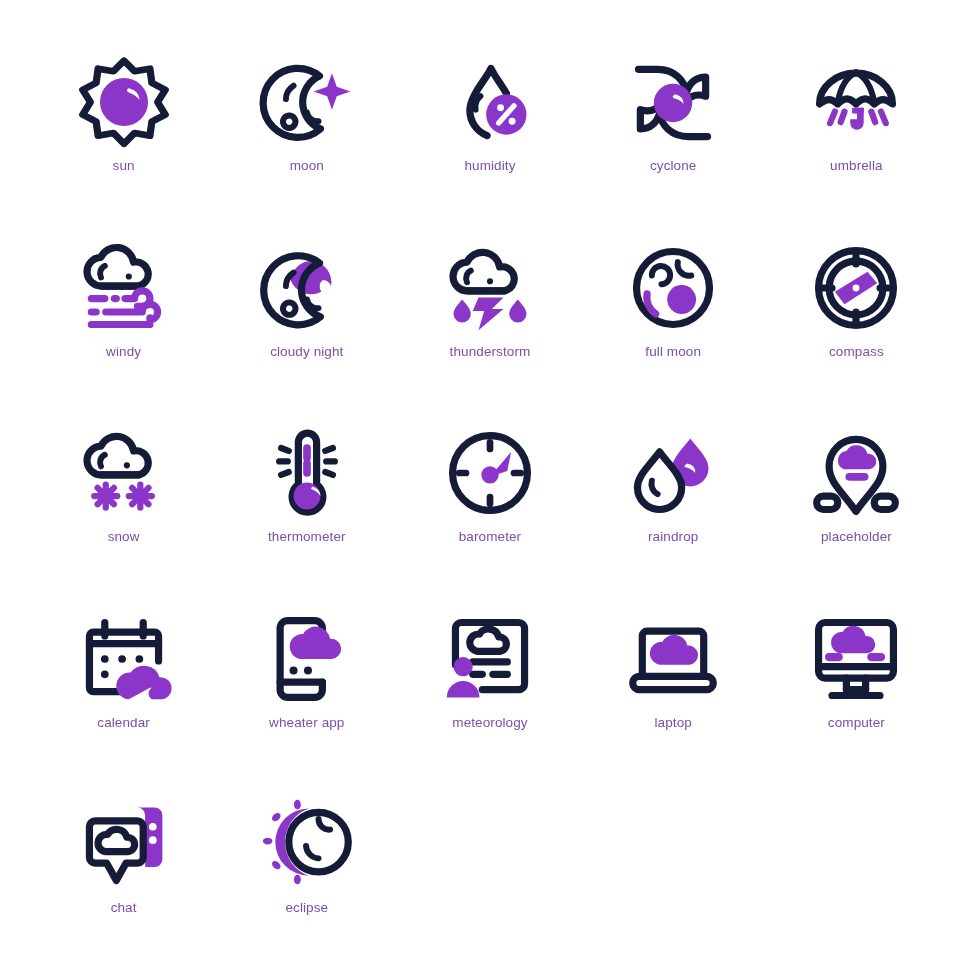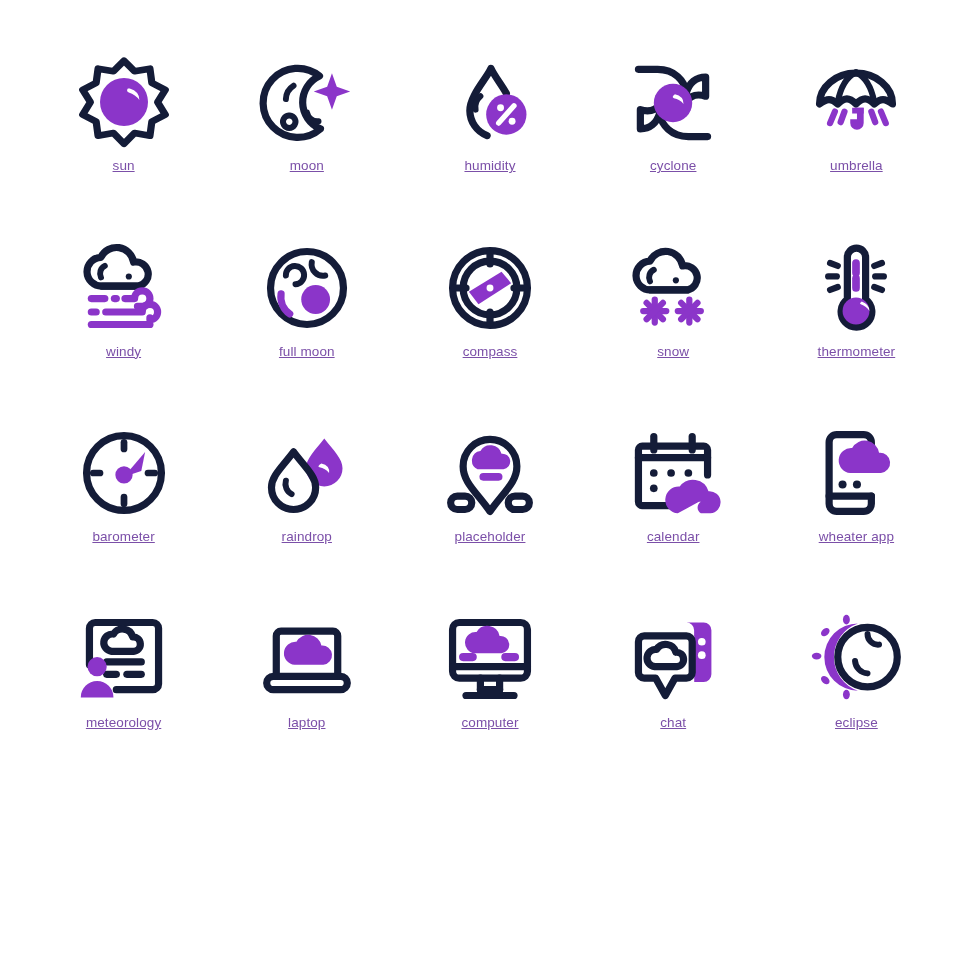--- a/index.html
+++ b/index.html
@@ -45,21 +45,20 @@
   }
   .icon-label {
     margin-top: 9px;
     font-size: 13.5px;
     font-weight: 400;
     letter-spacing: 0.1px;
     color: #7b4fa8;
     text-align: center;
     line-height: 1.1;
     white-space: nowrap;
-    text-decoration: underline;
   }
   
   .st { fill: none; stroke: #141c38; stroke-width: 7.5; stroke-linecap: round; stroke-linejoin: round; }
   .st-thin { fill: none; stroke: #141c38; stroke-width: 6.2; stroke-linecap: round; stroke-linejoin: round; }
   .sp { fill: none; stroke: #8b35c9; stroke-width: 7.5; stroke-linecap: round; stroke-linejoin: round; }
   .fp { fill: #8b35c9; }
   .fd { fill: #141c38; }
   .fw { fill: #ffffff; }
 </style>
 </head>
@@ -146,22 +145,48 @@
         <path class="sp" d="M40 61 h2"></path>
         <path class="sp" d="M51 61 h10 a8 8 0 1 1 8 8 h-5"></path>
         <path class="sp" d="M16 75 h5"></path>
         <path class="sp" d="M31 75 h38 a8 8 0 1 1 8 8 v-2"></path>
         <path class="sp" d="M16 88 h61"></path>
       </svg>
     </div>
     <div class="icon-label">windy</div>
   </div>
 
-
-
+  <div class="icon-cell">
+    <div class="icon-art">
+      <svg viewBox="0 0 100 100">
+        <path class="fp" d="M55 22 a22 22 0 0 1 20 26 a9 9 0 0 0 -9 -6 a9 9 0 0 0 -1 12 a23 23 0 0 1 -32 -12 a22 22 0 0 1 22 -20 z"></path>
+        <path class="st" d="M64 80 a36 36 0 1 1 -1 -56 a30 30 0 0 0 1 56 z"></path>
+        <path class="st-thin" d="M28 48 a17 17 0 0 1 8 -14"></path>
+        <path class="st-thin" d="M31 65 a6.5 6.5 0 1 0 1 0 z"></path>
+        <path class="st-thin" d="M50 62 a11 11 0 0 0 12 9"></path>
+      </svg>
+    </div>
+    <div class="icon-label">cloudy night</div>
+  </div>
+
+
+  <div class="icon-cell">
+    <div class="icon-art">
+      <svg viewBox="0 0 100 100">
+        <path class="st" d="M27 53 a15 15 0 0 1 -1 -30 a18 18 0 0 1 34 5 a12.5 12.5 0 0 1 5 25 z"></path>
+        <path class="st" d="M27 53 h38"></path>
+        <path class="st-thin" d="M26 44 a9 9 0 0 1 4 -12"></path>
+        <circle class="fd" cx="50" cy="43" r="3.2"></circle>
+        <path class="fp" d="M21 62 c5 6 9 10 9 15 a9 9 0 0 1 -18 0 c0 -5 4 -9 9 -15 z"></path>
+        <path class="fp" d="M79 62 c5 6 9 10 9 15 a9 9 0 0 1 -18 0 c0 -5 4 -9 9 -15 z"></path>
+        <path class="fp" d="M38 60 h26 l-12 12 h12 l-26 22 l6 -20 h-12 z"></path>
+      </svg>
+    </div>
+    <div class="icon-label">thunderstorm</div>
+  </div>
 
   <div class="icon-cell">
     <div class="icon-art">
       <svg viewBox="0 0 100 100">
         <circle class="st" cx="50" cy="50" r="38"></circle>
         <path class="st-thin" d="M55 23 a12 12 0 0 0 14 14"></path>
         <path class="st-thin" d="M28 37 a9.5 9.5 0 1 1 10 9"></path>
         <path class="sp" d="M23 56 a22 22 0 0 0 9 21" stroke-width="7"></path>
         <circle class="fp" cx="59" cy="62" r="15"></circle>
       </svg>

